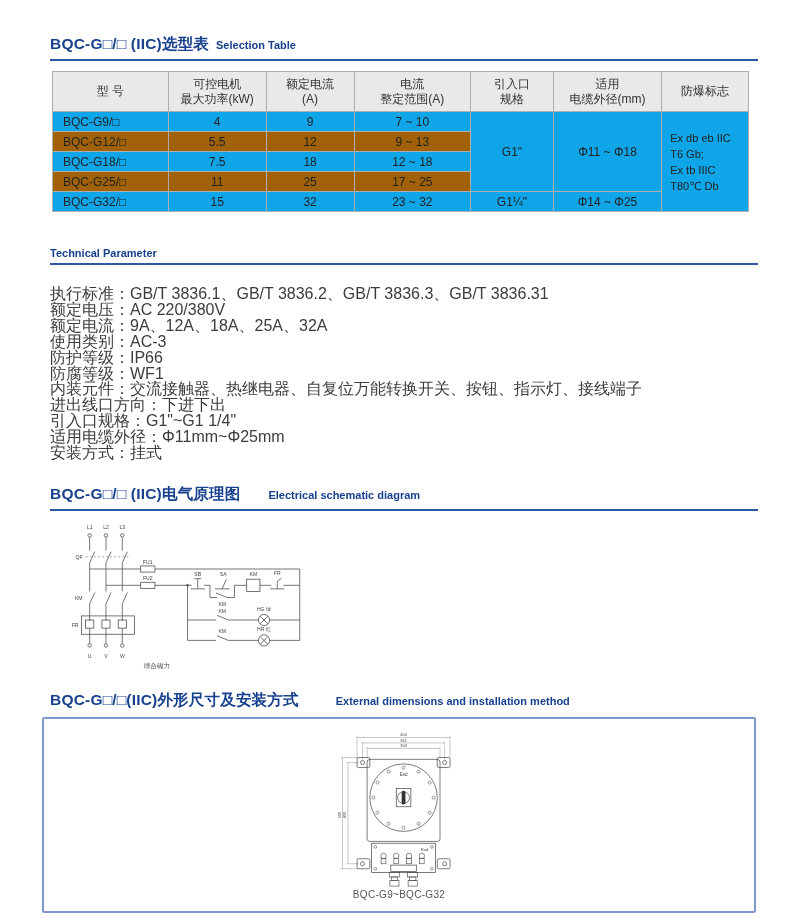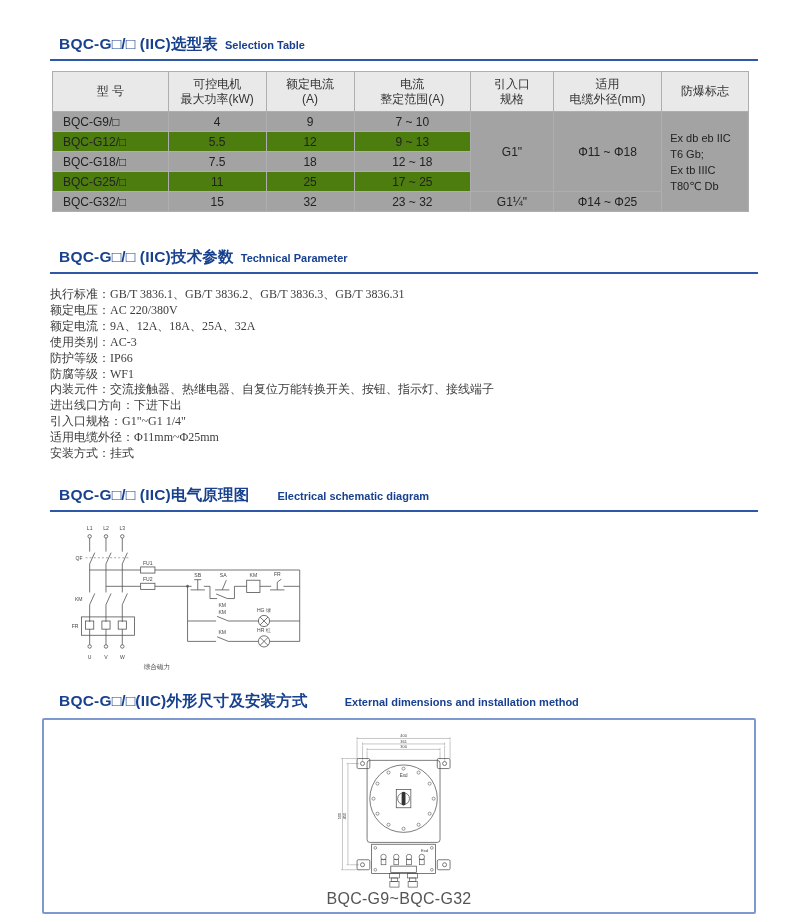--- a/index.html
+++ b/index.html
@@ -4,54 +4,54 @@
 <style>
   * { box-sizing: border-box; }
   html,body { margin:0; padding:0; }
   body {
     width:800px; height:922px; background:#ffffff; position:relative;
     font-family:"Liberation Sans","DejaVu Sans",sans-serif; color:#333;
   }
   .content { padding:34px 42px 0 50px; }
 
   
-  .sec-title { display:flex; align-items:baseline; gap:7px; color:#17408e; font-weight:bold; white-space:nowrap;margin-left:9px; }
+  .sec-title { display:flex; align-items:baseline; gap:7px; color:#17408e; font-weight:bold; white-space:nowrap; }
   .sec-title .zh { font-size:15.5px; letter-spacing:.2px; }
   .sec-title .en { font-size:11px; }
   .rule { height:0; border:none; border-top:2px solid #2e57a8; margin:4px 0 0 0; }
 
   
   table.sel { border-collapse:collapse; width:697px; margin:10px 0 0 2px; font-size:12px; color:#222; table-layout:fixed; }
   table.sel th, table.sel td { border:1px solid #aeaeae; text-align:center; vertical-align:middle; padding:1px 4px; }
   table.sel thead th { background:#e9e9e9; font-weight:normal; padding:4px 2px; line-height:15px; height:40px; color:#333; }
-  table.sel tbody td { height:20px; background:#a3a3a3; }
-  table.sel tr.alt > td { background:#4d7c0f; }
+  table.sel tbody td { height:20px; background:#0ea5e9; }
+  table.sel tr.alt > td { background:#a16207; }
   td.model { text-align:left !important; padding-left:10px !important; }
   td.exmark { text-align:left !important; padding-left:8px !important; font-size:11px; line-height:16px; }
   .cw0{width:112px}.cw1{width:95px}.cw2{width:85px}.cw3{width:113px}.cw4{width:80px}.cw5{width:105px}.cw6{width:84px}
 
   
-  .params { margin-top:13px; font-size:12px; line-height:15.9px; color:#3c3c3c;font-family:Liberation Serif, serif; }
+  .params { margin-top:21px; font-size:16px; line-height:15.9px; color:#3c3c3c; }
   .sec-gap1 { margin-top:35px; }
   .sec-gap2 { margin-top:23px;gap:28px; }
   .sec-gap3 { margin-top:19px;gap:37px; }
 
   
   .schematic-wrap { margin:7px 0 0 5px; }
   svg { display:block; }
   svg text { font-family:"Liberation Sans","DejaVu Sans",sans-serif; fill:#444; }
 
   
   .dim-box {
     margin:6px 0 0 -8px; width:714px; height:196px;
     border:2px solid #7d99cf; border-radius:2px; background:#fff;
     display:flex; flex-direction:column; align-items:center;
   }
   .dim-box svg { margin-top:13px; }
-  .dim-caption { font-size:16px; color:#555; margin-top:2px; letter-spacing:.3px; }
+  .dim-caption { font-size:10px; color:#555; margin-top:2px; letter-spacing:.3px; }
 </style>
 </head>
 <body>
 
 <div class="content">
 
   <div class="sec-title">
     <span class="zh">BQC-G□/□ (IIC)选型表</span>
     <span class="en">Selection Table</span>
   </div>
@@ -124,21 +124,20 @@
         <td>15</td>
         <td>32</td>
         <td>23 ~ 32</td>
         <td>G1¼"</td>
         <td>Φ14 ~ Φ25</td>
       </tr>
     </tbody>
   </table>
 
   <div class="sec-title sec-gap1">
-    <span class="zh">BQC-G□/□ (IIC)技术参数</span>
     <span class="en">Technical Parameter</span>
   </div>
   <hr class="rule">
 
   <div class="params">
     <div>执行标准：GB/T 3836.1、GB/T 3836.2、GB/T 3836.3、GB/T 3836.31</div>
     <div>额定电压：AC 220/380V</div>
     <div>额定电流：9A、12A、18A、25A、32A</div>
     <div>使用类别：AC-3</div>
     <div>防护等级：IP66</div>

